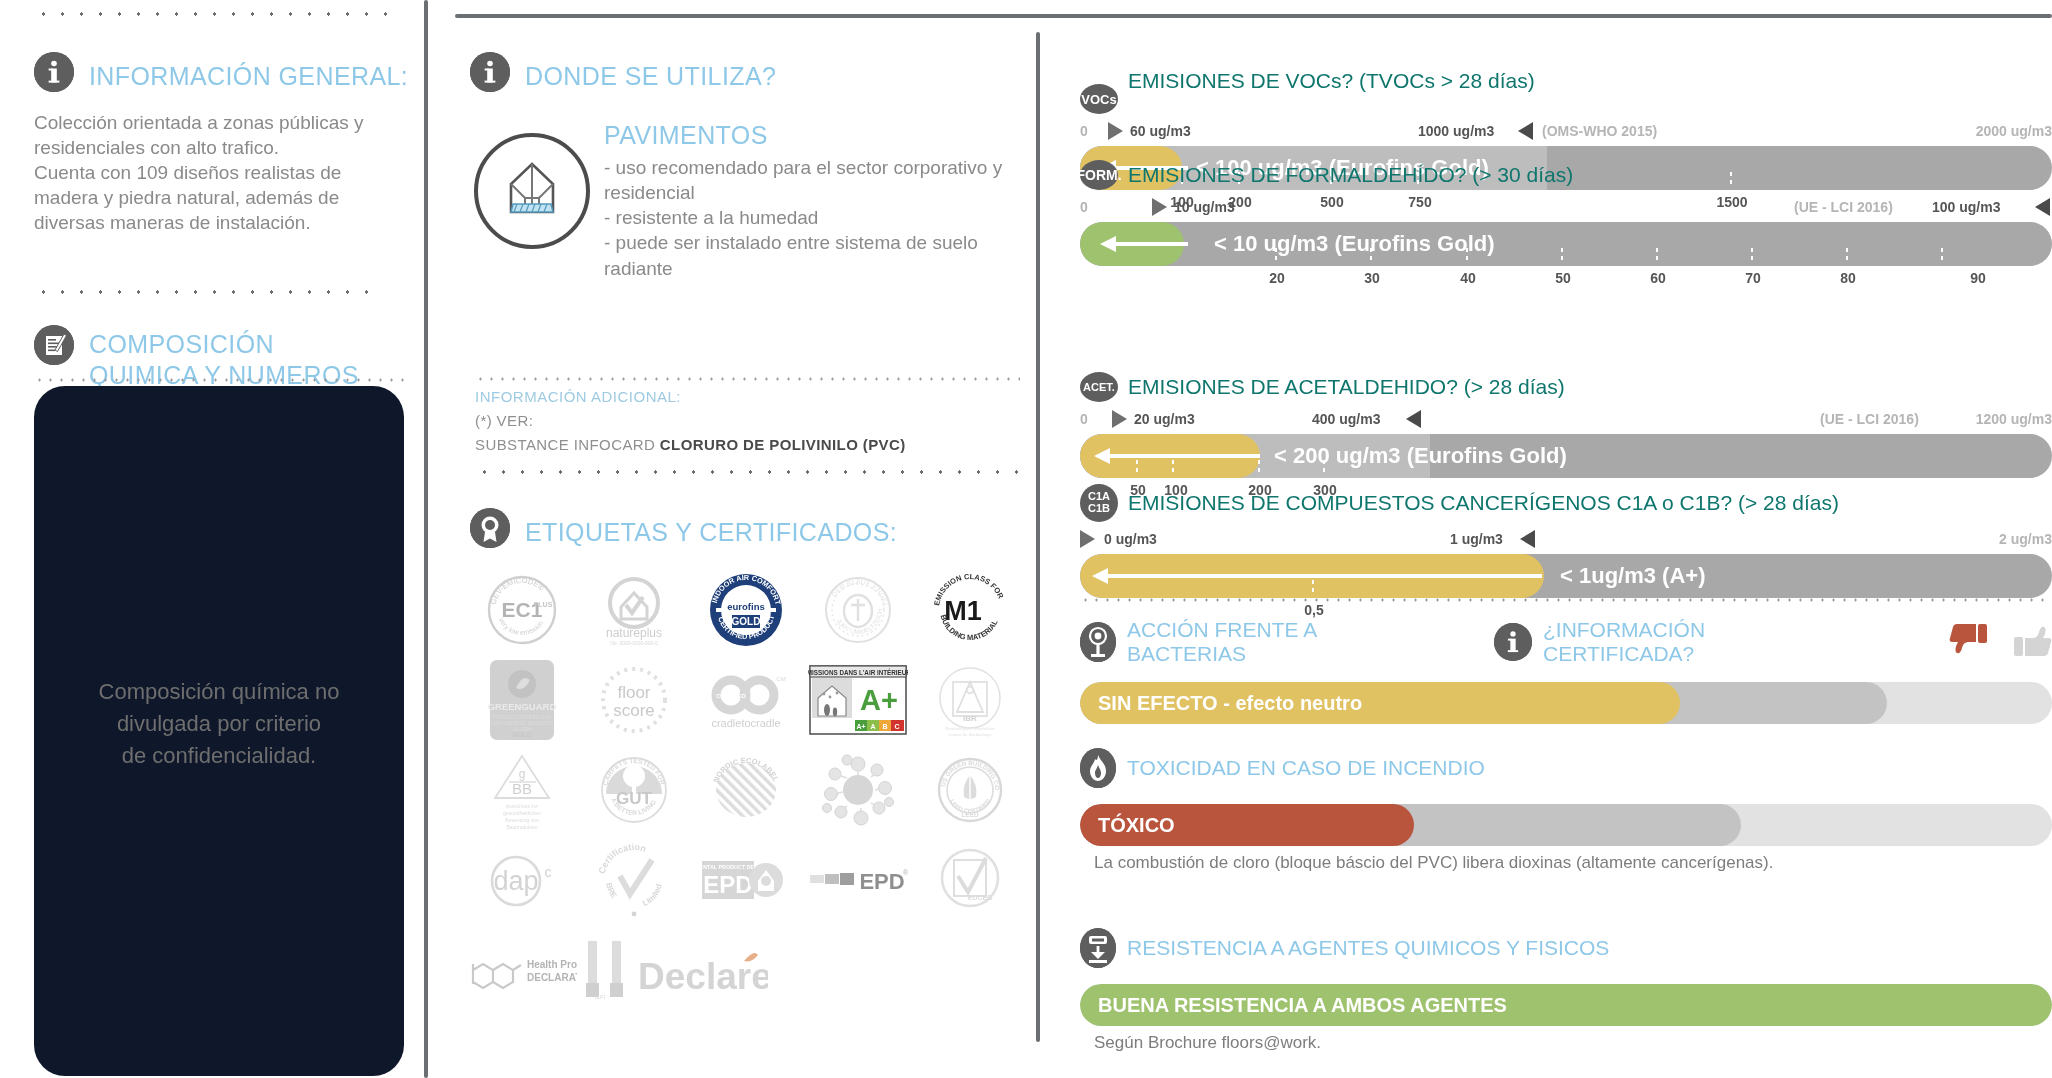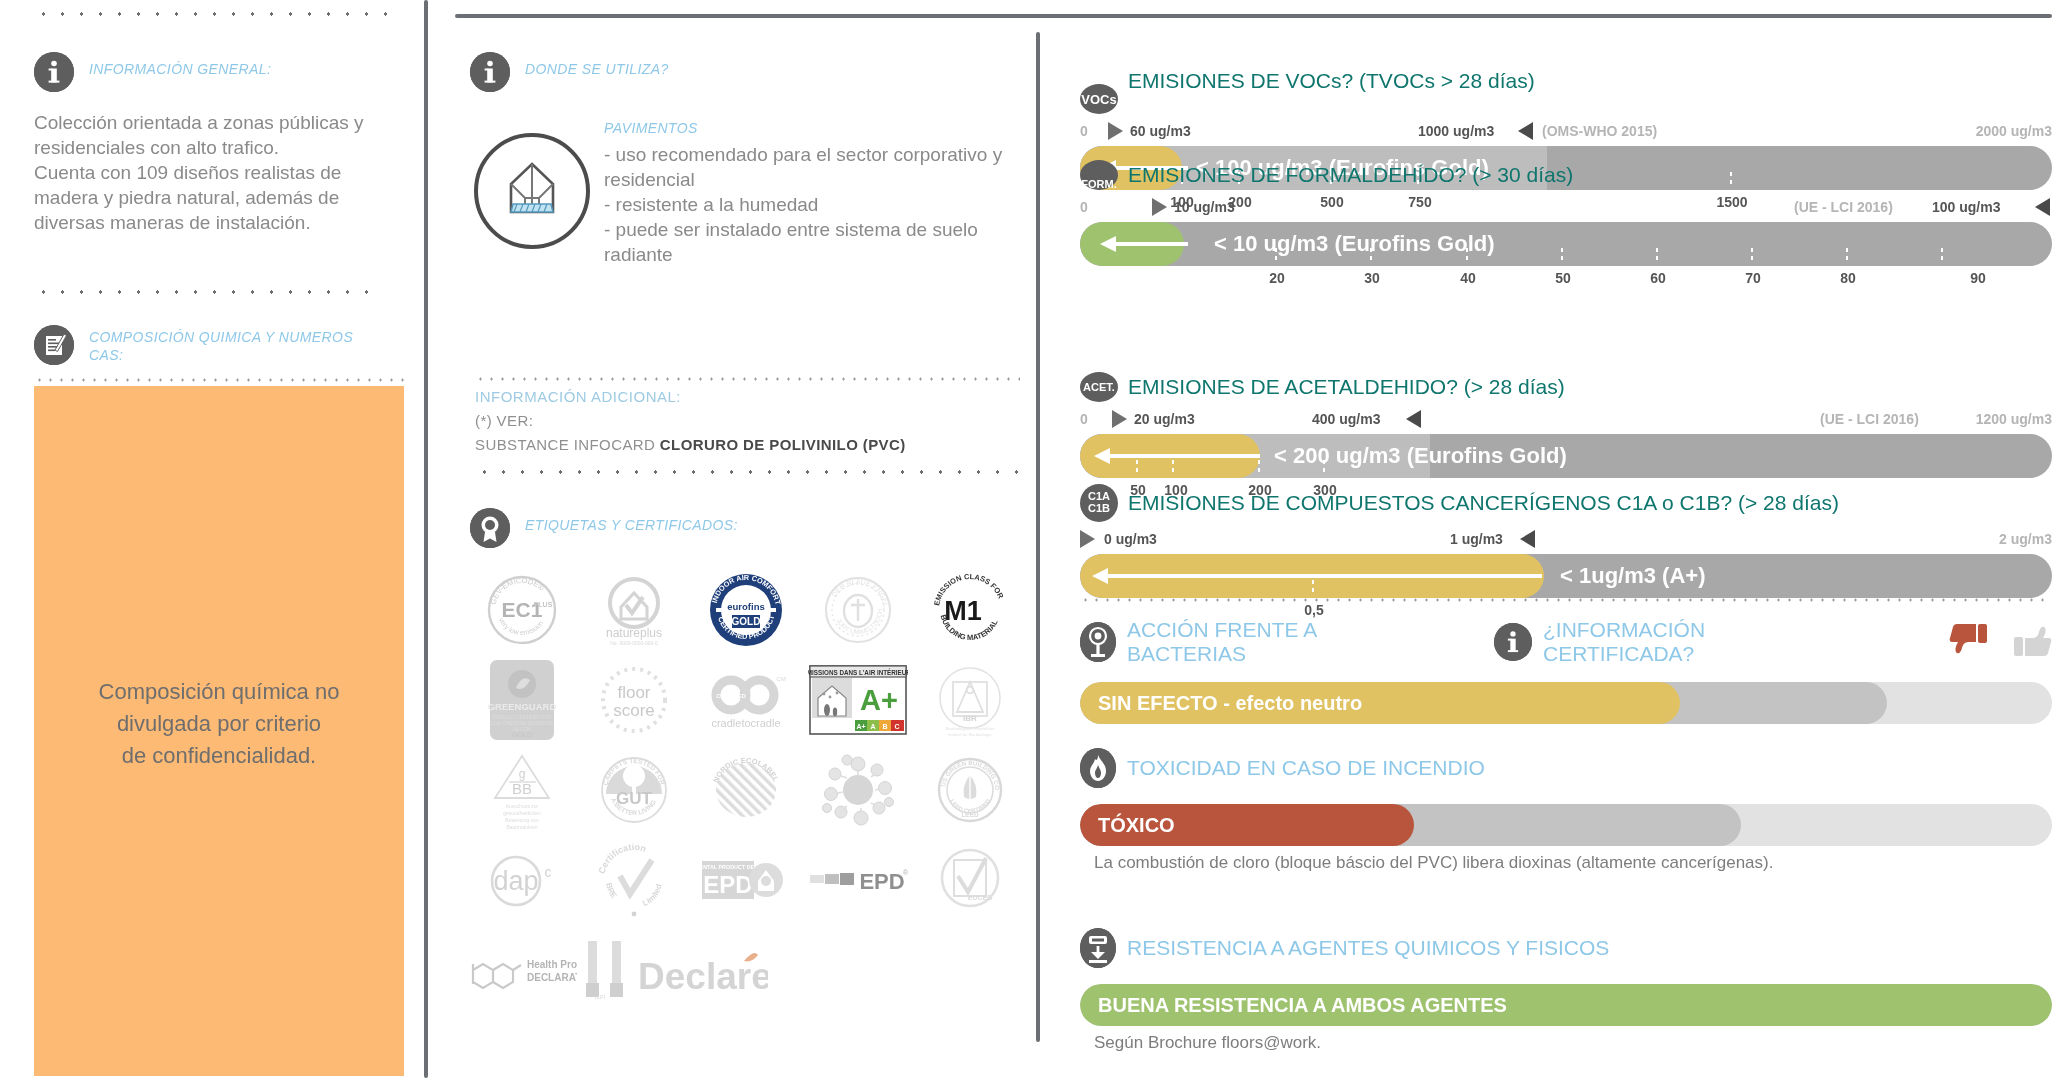--- a/index.html
+++ b/index.html
@@ -17,30 +17,30 @@
            background-size:19px 6px;background-repeat:repeat-x;background-position:left center;}
   .dotline.fine{background-image:radial-gradient(circle, #9a9a9a 1.1px, transparent 1.2px);
            background-size:11px 5px;}
   .vrule{position:absolute;width:4px;background:#6b6e73;border-radius:2px;}
   .hrule{position:absolute;height:4px;background:#6b6e73;border-radius:2px;}
 
   .badge{border-radius:50%;background:#5e5e5e;color:#fff;display:flex;align-items:center;
          justify-content:center;flex:0 0 auto;font-weight:bold;}
   .badge svg{display:block;}
 
-  .sect-title{color:#8ec8e8;font-size:14px;letter-spacing:.4px;line-height:1.25;font-style:italic;}
+  .sect-title{color:#8ec8e8;font-size:25px;letter-spacing:.4px;line-height:1.25;}
   .body-text{color:#8a8a8a;font-size:19px;line-height:1.32;}
 
   
   .col-left{position:absolute;left:0;top:0;width:426px;height:1078px;}
   #left-dot-1{position:absolute;left:34px;top:12px;width:355px;}
   #left-dot-2{position:absolute;left:34px;top:290px;width:340px;}
   #left-dot-3{position:absolute;left:34px;top:378px;width:370px;}
   .left-head{position:absolute;display:flex;align-items:flex-start;gap:15px;}
-  .gray-box{position:absolute;left:34px;top:386px;width:370px;height:690px;background:#fdba74;}
+  .gray-box{position:absolute;left:34px;top:386px;width:370px;height:690px;background:#0f172a;border-radius:31px;}
   .gray-box-text{position:absolute;left:0;right:0;top:290px;text-align:center;color:#6e6e6e;
                  font-size:22px;line-height:1.45;}
 
   
   .col-mid{position:absolute;left:430px;top:0;width:610px;height:1078px;}
   #mid-dot-1{position:absolute;left:475px;top:377px;width:545px;}
   #mid-dot-2{position:absolute;left:475px;top:470px;width:545px;}
 
   .pav-circle{position:absolute;left:474px;top:133px;width:108px;height:108px;border-radius:50%;
               border:4px solid #4c4c4c;display:flex;align-items:center;justify-content:center;}
@@ -517,21 +517,21 @@
         <span style="left:102px;">100</span>
         <span style="left:160px;">200</span>
         <span style="left:252px;">500</span>
         <span style="left:340px;">750</span>
         <span style="left:652px;">1500</span>
       </div>
     </div>
 
     <div class="em-row" style="top:160px;">
       <div class="em-head">
-        <div class="badge" style="width:38px;height:30px;border-radius:50%;font-size:11px;align-items:flex-end;">
+        <div class="badge" style="width:38px;height:30px;border-radius:50%;font-size:14px;">
           <span>FORM.</span>
         </div>
         <div class="t">EMISIONES DE FORMALDEHÍDO? (&gt; 30 días)</div>
       </div>
       <div class="scale" style="margin-top:6px;">
         <span class="muted" style="left:0;top:3px;">0</span>
         <i class="tri-r" style="left:72px;top:2px;"></i>
         <span style="left:94px;top:3px;">10 ug/m3</span>
         <span class="muted" style="left:714px;top:3px;">(UE - LCI 2016)</span>
         <span style="left:852px;top:3px;">100 ug/m3</span>

